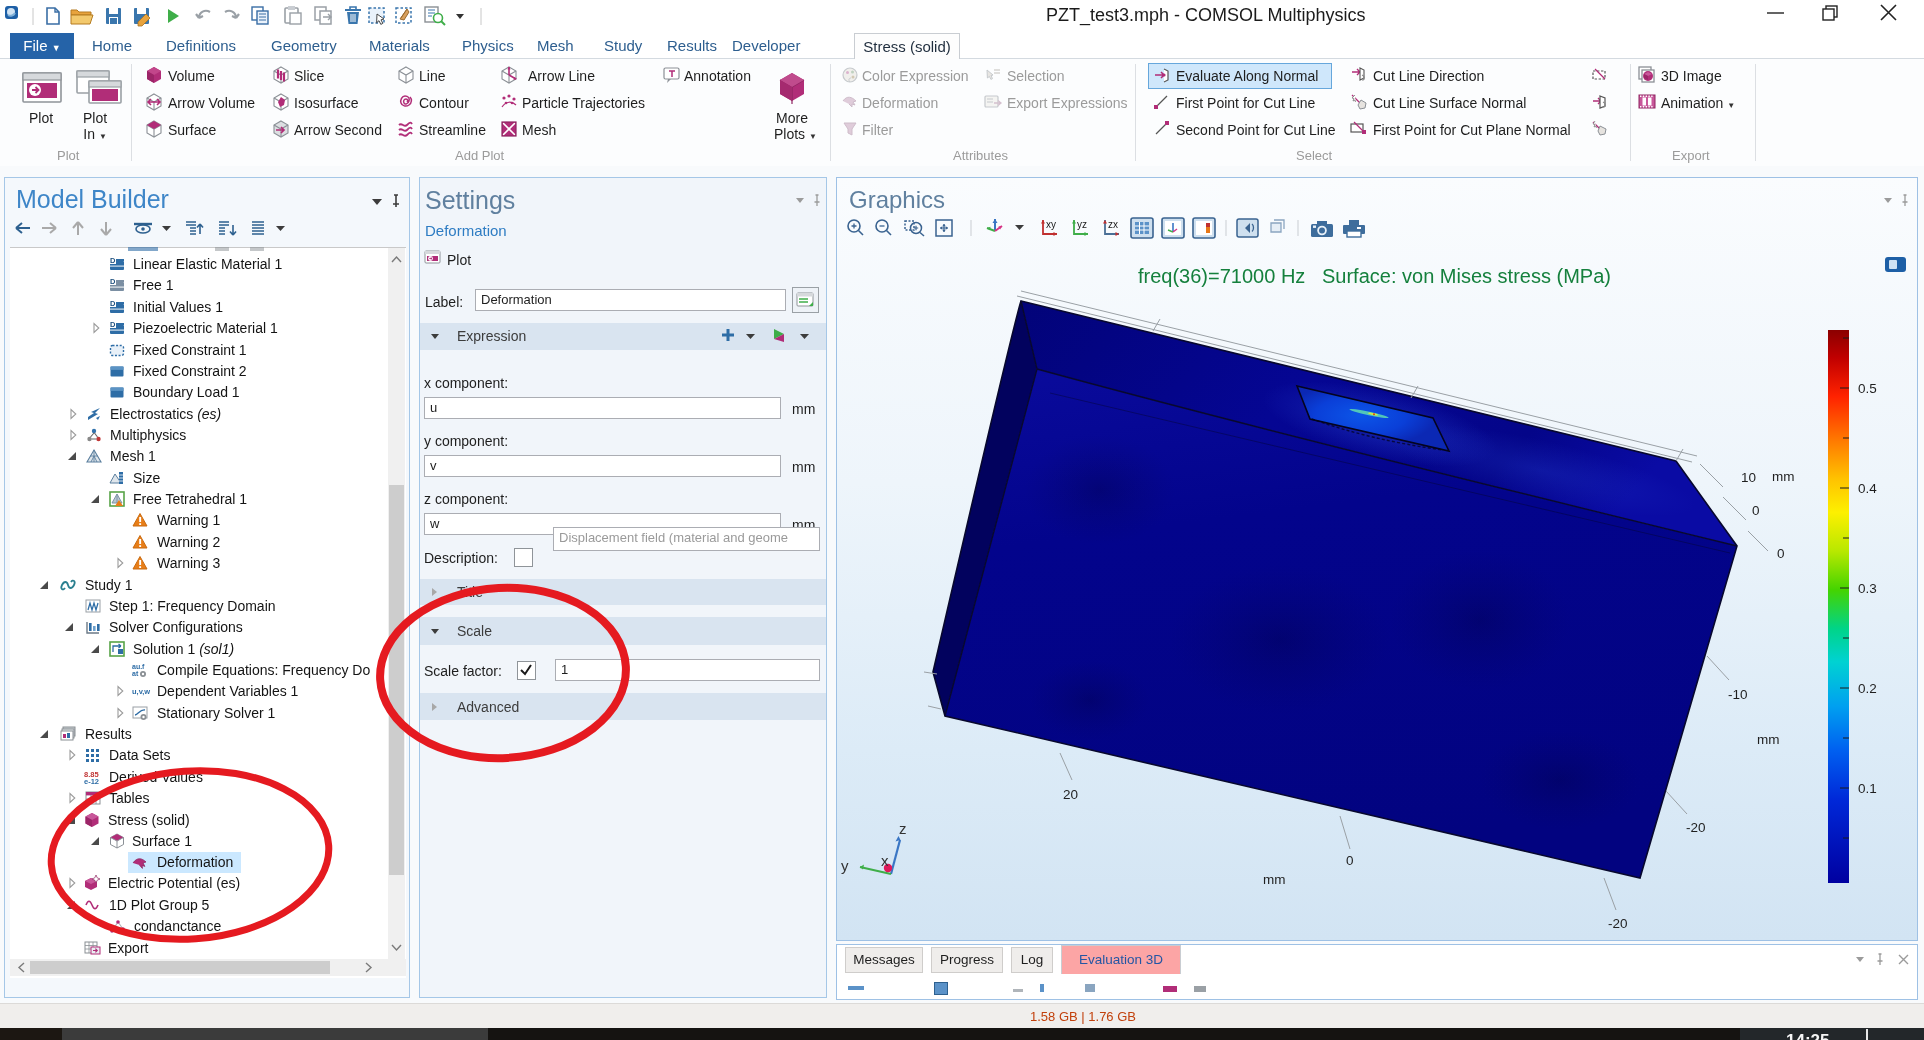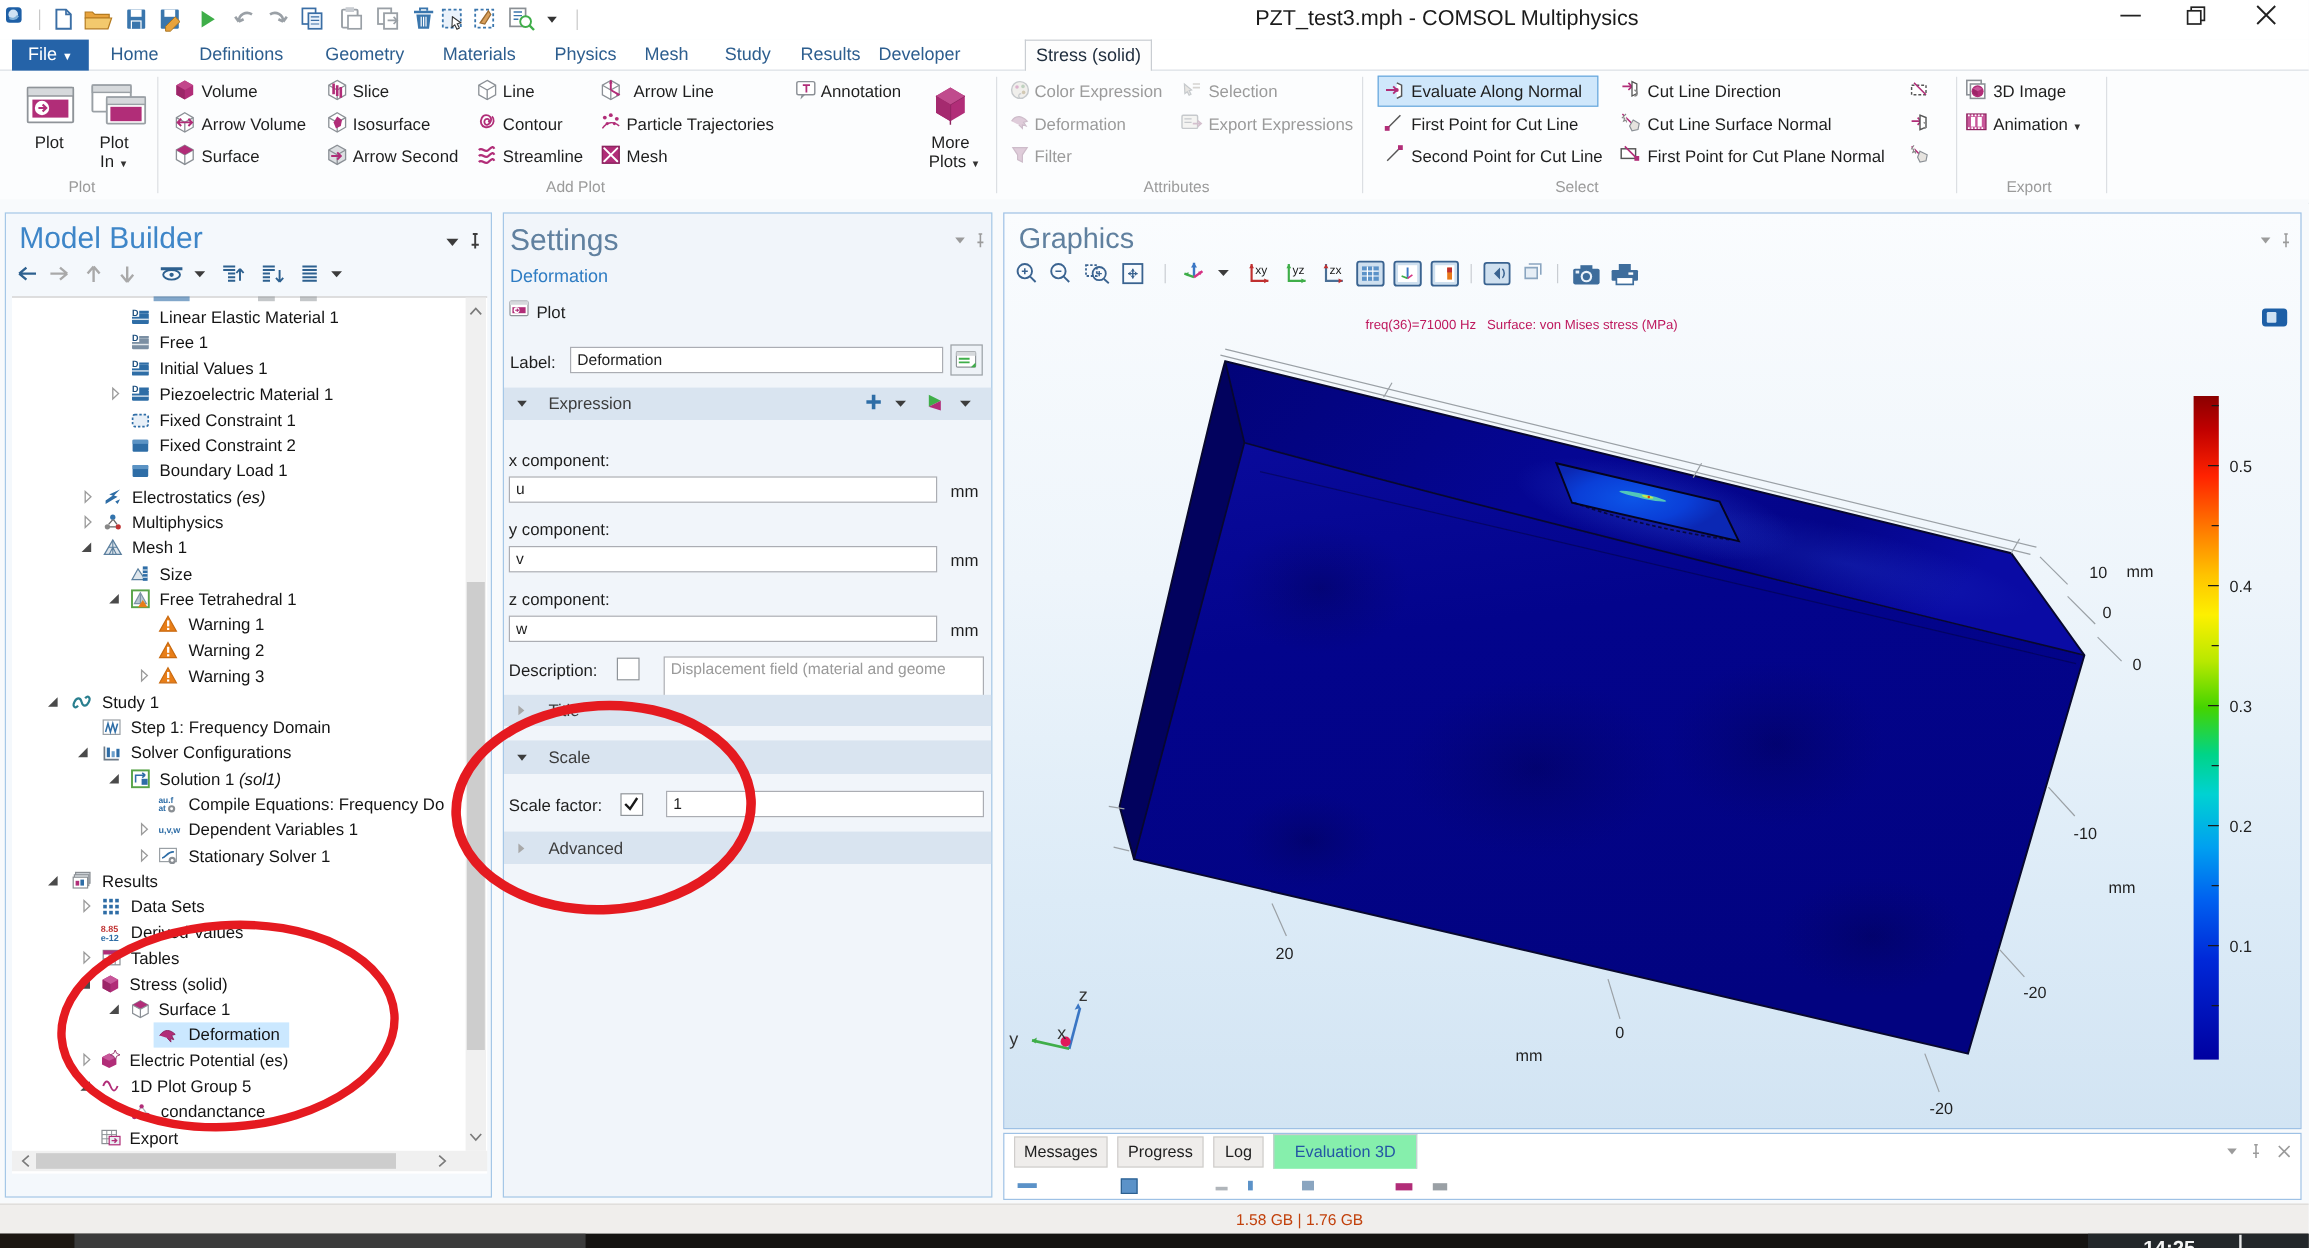--- a/index.html
+++ b/index.html
@@ -633,21 +633,21 @@
 <div class="inp" style="left:424px;top:397px;width:357px;height:22px">u</div>
 <div class="a nw t13" style="left:792px;top:401px">mm</div>
 <div class="a nw t13" style="left:424px;top:433px">y component:</div>
 <div class="inp" style="left:424px;top:455px;width:357px;height:22px">v</div>
 <div class="a nw t13" style="left:792px;top:459px">mm</div>
 <div class="a nw t13" style="left:424px;top:491px">z component:</div>
 <div class="inp" style="left:424px;top:513px;width:357px;height:22px">w</div>
 <div class="a nw t13" style="left:792px;top:517px">mm</div>
 <div class="a nw t13" style="left:424px;top:550px">Description:</div>
 <div class="a" style="left:514px;top:548px;width:17px;height:17px;background:#fff;border:1px solid #8f9499"></div>
-<div class="inp ph" style="left:553px;top:547px;width:267px;height:36px;overflow:hidden">Displacement field (material and geome</div>
+<div class="inp ph" style="left:553px;top:527px;width:267px;height:24px;overflow:hidden">Displacement field (material and geome</div>
 <div class="band" style="top:579px;height:26px">
     <span class="tri-r" style="left:12px;top:9px"></span>
     <span class="cap">Title</span>
   </div>
 <div class="band" style="top:617px;height:28px">
     <span class="tri-d" style="left:11px;top:12px"></span>
     <span class="cap" style="top:6px">Scale</span>
   </div>
 <div class="a nw t13" style="left:424px;top:663px">Scale factor:</div>
 <div class="a" style="left:517px;top:661px;width:17px;height:17px;background:#fff;border:1px solid #8f9499"></div>
@@ -748,21 +748,21 @@
       <circle cx="479" cy="15.5" r="3" fill="#3e6d9c"></circle>
       <rect x="470" y="10.5" width="3" height="2.4" fill="#eaf2fa"></rect>
     </g>
 <g fill="#3e6d9c">
       <path d="M502 10h4v-5h10v5h4z"></path>
       <rect x="500" y="10" width="22" height="9" rx="1"></rect>
       <rect x="504" y="16" width="14" height="6" fill="#fff" stroke="#3e6d9c" stroke-width="1.4"></rect>
       <rect x="514" y="12" width="4" height="2" fill="#fff"></rect>
     </g>
 </svg>
-<div class="a nw" style="left:1138px;top:265px;font-size:11px;color:#be185d">freq(36)=71000 Hz&nbsp;&nbsp;&nbsp;Surface: von Mises stress (MPa)</div>
+<div class="a nw" style="left:1138px;top:265px;font-size:20px;color:#15803d">freq(36)=71000 Hz&nbsp;&nbsp;&nbsp;Surface: von Mises stress (MPa)</div>
 <div class="a" style="left:1885px;top:257px;width:21px;height:15px;background:#1d5fa6;border-radius:3px"></div>
 <div class="a" style="left:1889px;top:260px;width:8px;height:9px;background:#cfe2f3;border-radius:1px"></div>
 <svg class="a" style="left:836px;top:177px" width="1082" height="763" viewBox="836 177 1082 763" fill="none" id="gfx3d">
 <defs>
 <linearGradient id="gfront" x1="0" y1="0" x2="0.2" y2="1">
 <stop offset="0" stop-color="#0a0b9c"></stop>
         <stop offset="0.35" stop-color="#03048c"></stop>
         <stop offset="1" stop-color="#020380"></stop>
 </linearGradient>
 <linearGradient id="gtop" x1="0" y1="0" x2="1" y2="0.3">
@@ -872,21 +872,21 @@
 <text x="899" y="834" font-family="Liberation Sans" font-size="15" fill="#333">z</text>
 <text x="841" y="871" font-family="Liberation Sans" font-size="15" fill="#333">y</text>
 <text x="881" y="866" font-family="Liberation Sans" font-size="15" fill="#333">x</text>
 </g>
 </g>
 </svg>
 <div class="a" style="left:836px;top:944px;width:1082px;height:56px;background:#fff;border:1px solid #9ec1e5;box-sizing:border-box"></div>
 <div class="a" style="left:845px;top:947px;width:78px;height:26px;background:#efedeb;border:1px solid #cfcdcb;box-sizing:border-box;font-size:13.5px;color:#1e1e1e;text-align:center;line-height:24px">Messages</div>
 <div class="a" style="left:931px;top:947px;width:72px;height:26px;background:#efedeb;border:1px solid #cfcdcb;box-sizing:border-box;font-size:13.5px;color:#1e1e1e;text-align:center;line-height:24px">Progress</div>
 <div class="a" style="left:1011px;top:947px;width:42px;height:26px;background:#efedeb;border:1px solid #cfcdcb;box-sizing:border-box;font-size:13.5px;color:#1e1e1e;text-align:center;line-height:24px">Log</div>
-<div class="a" style="left:1061px;top:945px;width:120px;height:29px;background:#86efac;border:1px solid #c9cdd2;border-bottom:none;box-sizing:border-box;font-size:13.5px;color:#2456a4;text-align:center;line-height:27px">Evaluation 3D</div>
+<div class="a" style="left:1061px;top:945px;width:120px;height:29px;background:#fca5a5;border:1px solid #c9cdd2;border-bottom:none;box-sizing:border-box;font-size:13.5px;color:#2456a4;text-align:center;line-height:27px">Evaluation 3D</div>
 <svg class="a" style="left:1855px;top:953px" width="60" height="14" fill="none">
     <path d="M1 4l4 5 4-5z" fill="#9b9b9b"></path>
     <path d="M25 1v7m-2.5 0h5m-2.5 0v4M23.5 1h3" stroke="#9b9b9b" stroke-width="1.3"></path>
     <path d="M44 2l9 9m0-9l-9 9" stroke="#9b9b9b" stroke-width="1.4"></path>
   </svg>
 <div class="a" style="left:848px;top:986px;width:16px;height:4px;background:#5b92c8"></div>
 <div class="a" style="left:934px;top:982px;width:12px;height:11px;background:#5b92c8;border:1px solid #2d608f"></div>
 <div class="a" style="left:1013px;top:989px;width:10px;height:3px;background:#b0b5ba"></div>
 <div class="a" style="left:1040px;top:984px;width:4px;height:8px;background:#5b92c8"></div>
 <div class="a" style="left:1085px;top:984px;width:10px;height:8px;background:#8aa5c0"></div>

